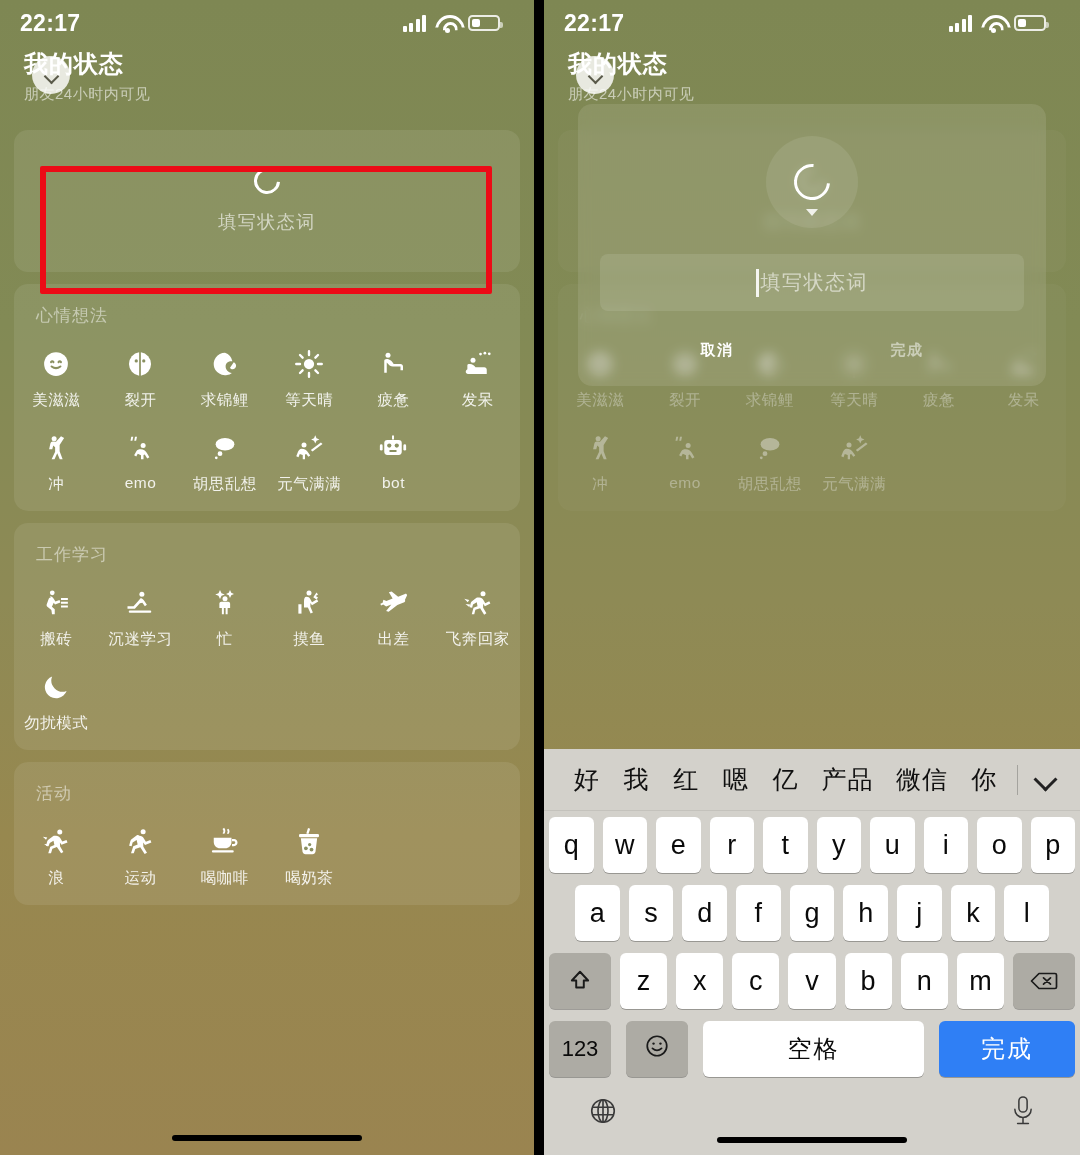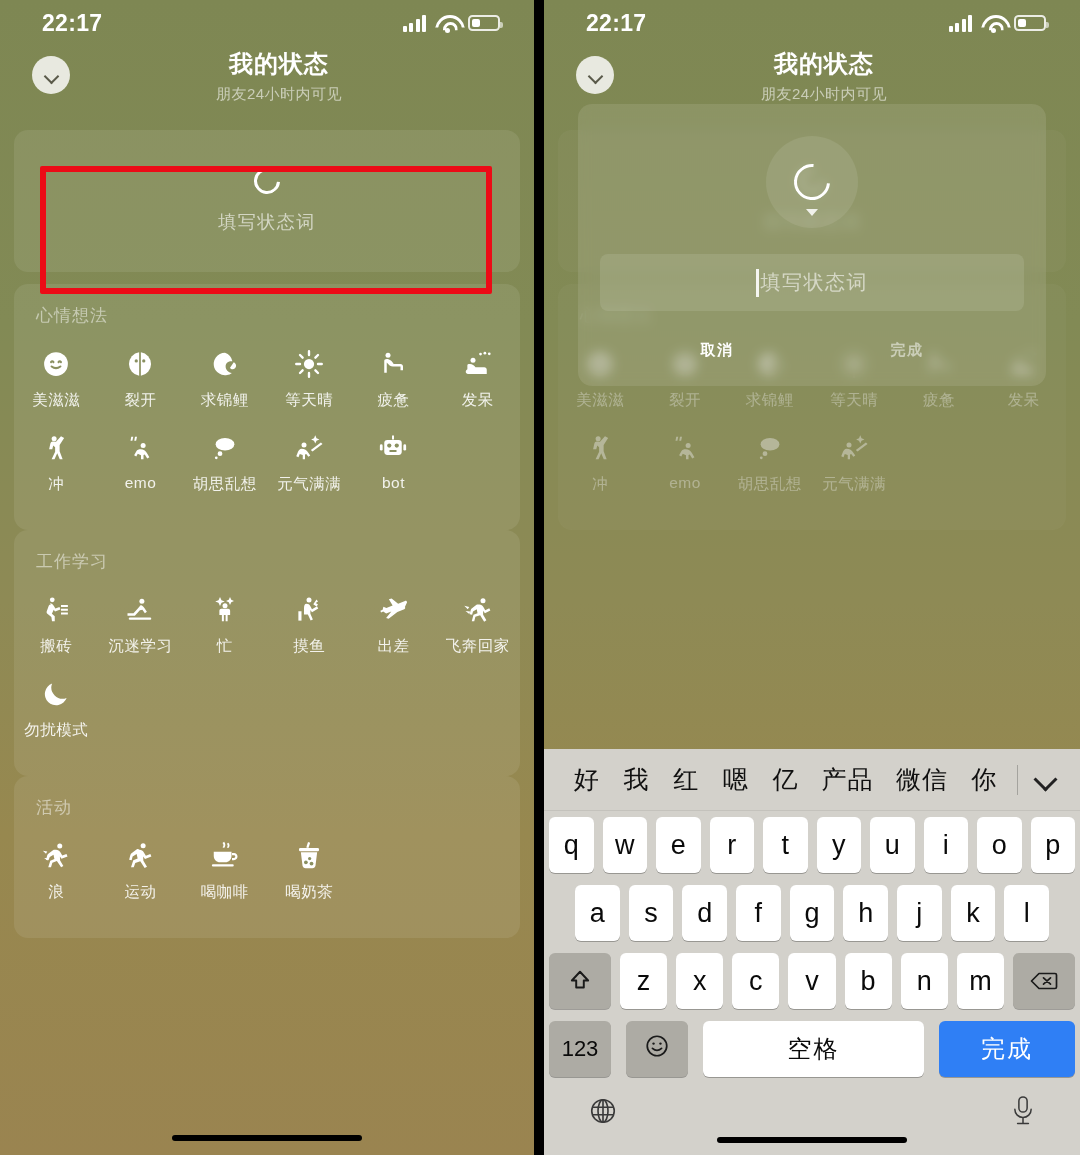--- a/index.html
+++ b/index.html
@@ -13,21 +13,21 @@
     position: relative; overflow: hidden;
     background: linear-gradient(180deg, #7e8753 0%, #828a55 28%, #8e8a55 52%, #97884f 72%, #9a8450 100%);
   }
   .phone.left  { width: 534px; height: 1155px; }
   .gap { width: 10px; height: 1155px; background: #000; }
   .phone.right { width: 536px; height: 1155px; }
 
   
   .statusbar {
     height: 46px; display: flex; align-items: center;
-    justify-content: space-between; padding: 0 34px 0 42px;
+    justify-content: space-between; padding: 0 34px 0 20px;
     color: #fff; font-size: 23px; font-weight: 700; letter-spacing: .3px;
   }
   .sb-right { display: flex; align-items: center; gap: 9px; }
   .bars { display: flex; align-items: flex-end; gap: 2.5px; height: 17px; }
   .bars i { display:block; width: 4px; background: #fff; border-radius: 1px; }
   .bars i:nth-child(1){ height: 6px; }
   .bars i:nth-child(2){ height: 9px; }
   .bars i:nth-child(3){ height: 13px; }
   .bars i:nth-child(4){ height: 17px; }
   .wifi { width: 24px; height: 18px; position: relative; }
@@ -53,29 +53,29 @@
   .nav-collapse {
     position: absolute; left: 32px; top: 10px;
     width: 38px; height: 38px; border-radius: 50%;
     background: rgba(255,255,255,.82);
     display: flex; align-items: center; justify-content: center;
   }
   .chev-d { width: 13px; height: 13px; position: relative; }
   .chev-d::before{ content:""; position:absolute; left:1px; top:2px; width:9px; height:9px;
     border-right: 2.6px solid #5a5a4a; border-bottom: 2.6px solid #5a5a4a;
     transform: rotate(45deg); }
-  .nav-title { text-align: center; padding-top: 2px; margin-left: 24px; }
+  .nav-title { padding-top: 2px; margin-left: 24px; }
   .nav-title .t { color:#fff; font-size: 24px; font-weight: 700; letter-spacing: 1px; }
   .nav-title .s { color: rgba(255,255,255,.58); font-size: 15px; margin-top: 5px; letter-spacing: .5px; }
 
   
   .scroll { padding: 0 14px; }
   .card {
     background: rgba(255,255,255,.085);
-    border-radius: 14px; padding: 16px 0 29px;
+    border-radius: 14px; margin-bottom: 12px; padding: 16px 0 10px;
   }
   .card-title {
     color: rgba(255,255,255,.5); font-size: 17px;
     padding: 4px 0 6px 22px; letter-spacing: 1px;
   }
   .grid { display: grid; grid-template-columns: repeat(6, 1fr); }
   .cell { display:flex; flex-direction:column; align-items:center; padding: 14px 0 6px; }
   .cell .gi { height: 34px; display:flex; align-items:center; justify-content:center;
               color:#fff; font-size: 28px; line-height:1; }
   .cell .gl { margin-top: 9px; color: rgba(255,255,255,.88); font-size: 15.5px; letter-spacing: .5px; white-space: nowrap; }

